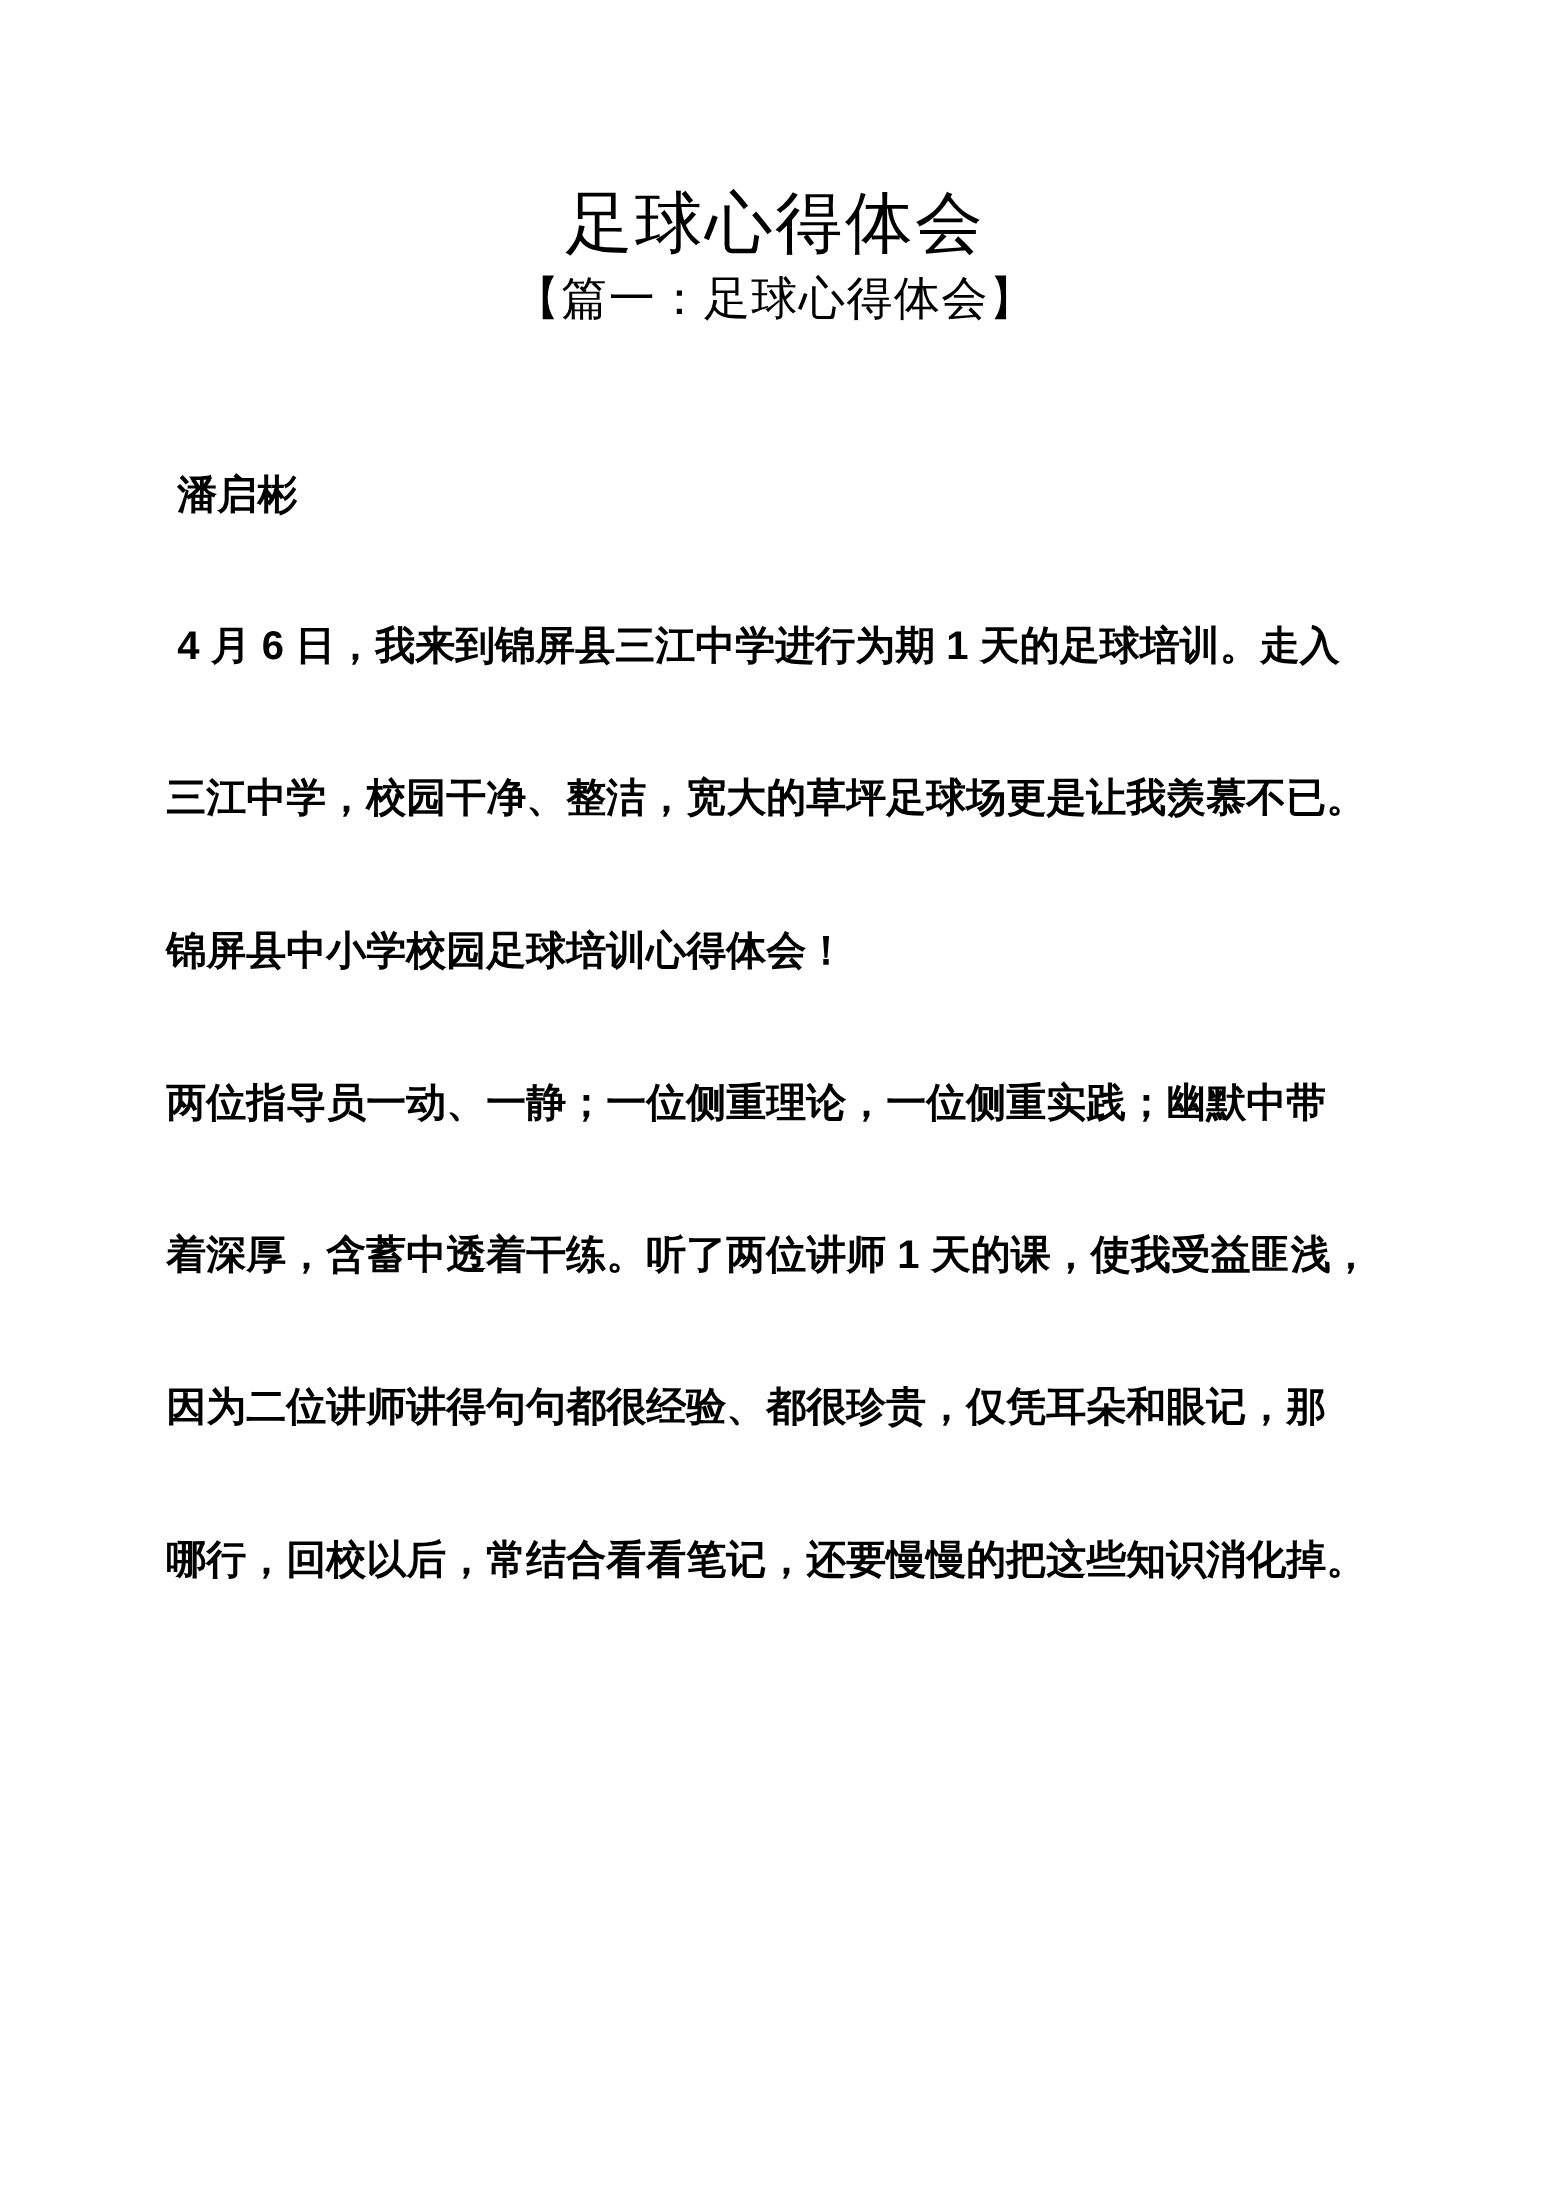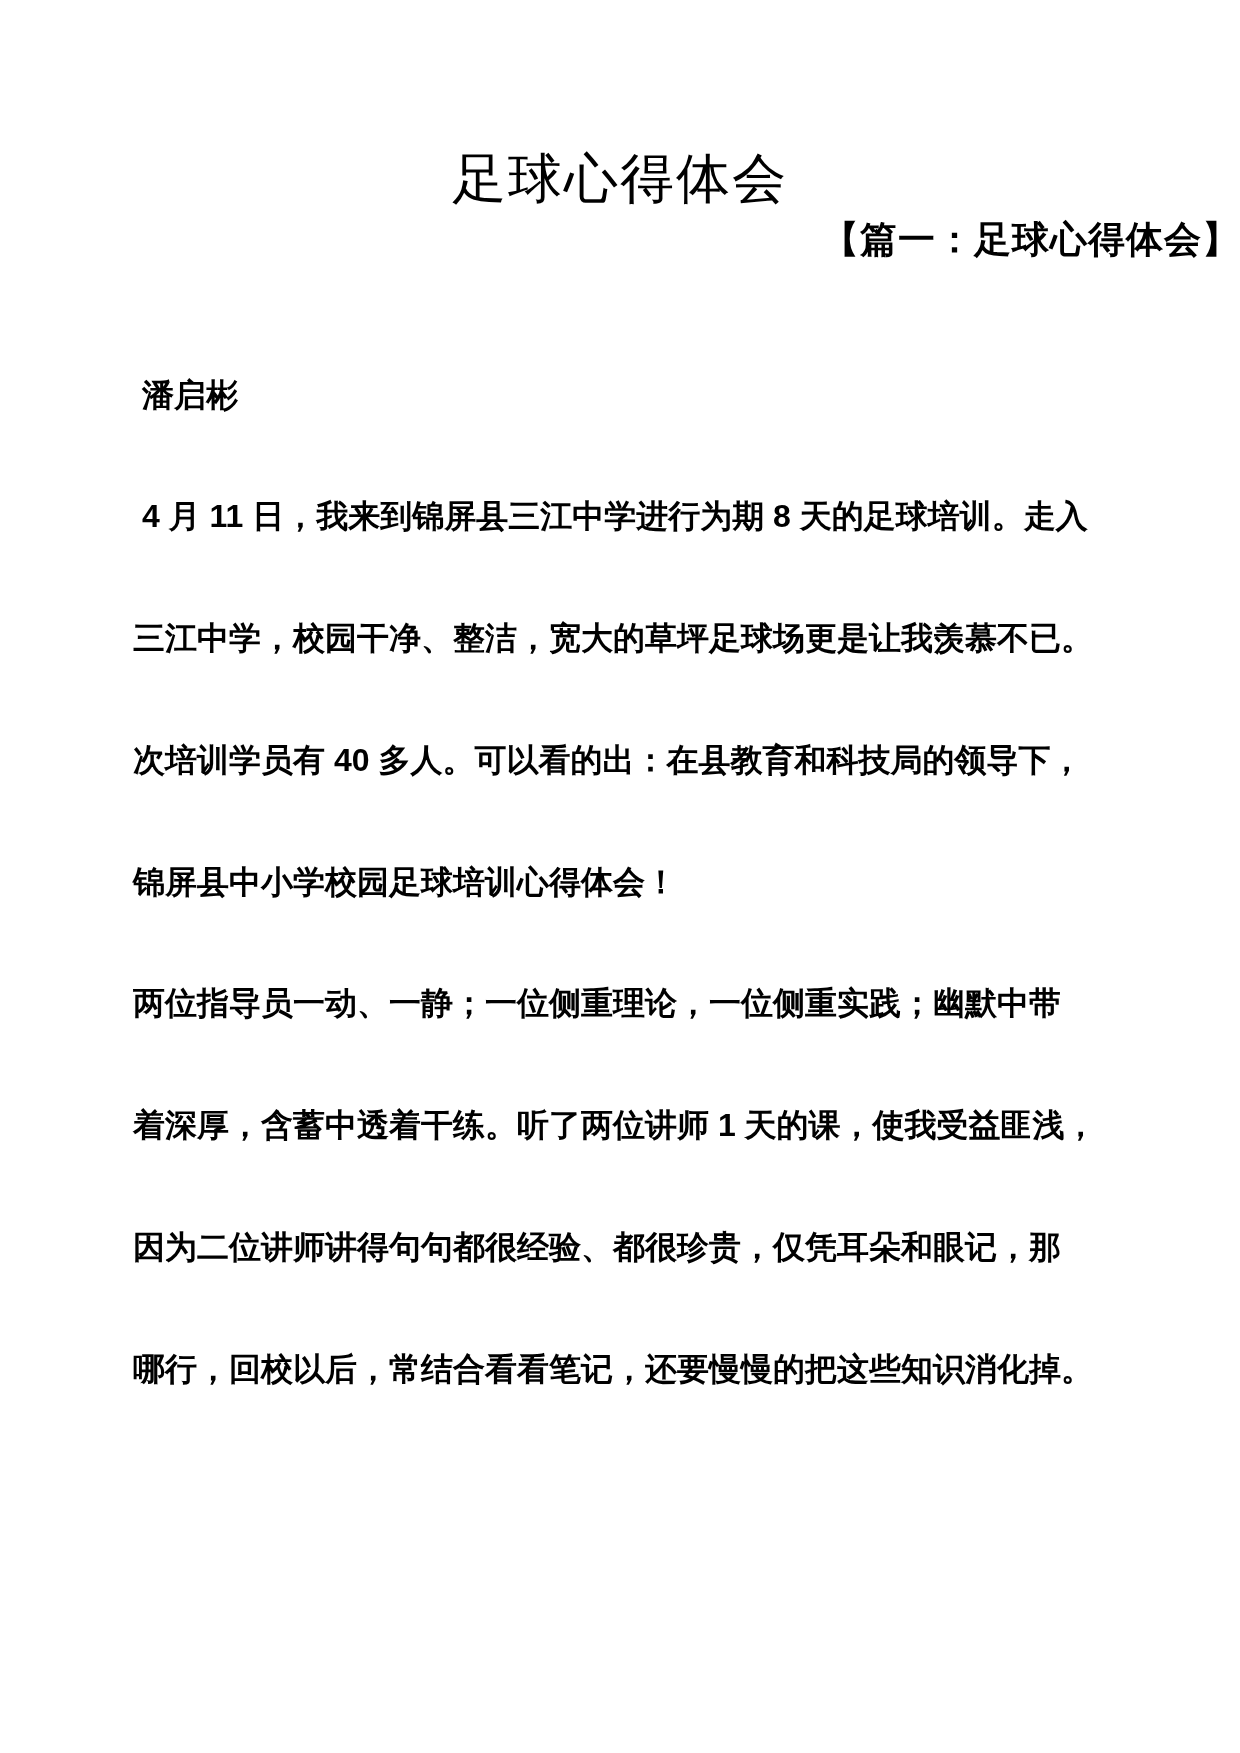--- a/index.html
+++ b/index.html
@@ -16,23 +16,23 @@
     margin-top: 150px;
     text-align: center;
     font-family: "Liberation Serif", serif;
     font-weight: 400;
     font-size: 54px;
     line-height: 1.1;
     letter-spacing: 2px;
     white-space: pre;
   }
   .section-heading {
-    text-align: right;
+    text-align: center;
     font-family: "Liberation Serif", serif;
-    font-weight: 700;
+    font-weight: 400;
     font-size: 37px;
     line-height: 46px;
     letter-spacing: 1px;
     white-space: pre;
   }
   .heading-1 { margin-top: 8px; }
   .body-block {
     margin-left: 133px;
     margin-right: 110px;
     font-family: "Liberation Sans", sans-serif;
@@ -48,23 +48,22 @@
 <body>
 
 <div class="page">
 
   <div class="doc-title">足球心得体会</div>
 
   <div class="section-heading heading-1">【篇一：足球心得体会】</div>
 
   <div class="body-block block-1">
     <div class="text-line"> 潘启彬</div>
-    <div class="text-line"> 4 月 11 日，我来到锦屏县三江中学进行为期 8 天的足球培训。走入</div>
+    <div class="text-line"> 4 月 6 日，我来到锦屏县三江中学进行为期 1 天的足球培训。走入</div>
     <div class="text-line">三江中学，校园干净、整洁，宽大的草坪足球场更是让我羡慕不已。</div>
-    <div class="text-line">次培训学员有 40 多人。可以看的出：在县教育和科技局的领导下，</div>
     <div class="text-line">锦屏县中小学校园足球培训心得体会！</div>
     <div class="text-line">两位指导员一动、一静；一位侧重理论，一位侧重实践；幽默中带</div>
     <div class="text-line">着深厚，含蓄中透着干练。听了两位讲师 1 天的课，使我受益匪浅，</div>
     <div class="text-line">因为二位讲师讲得句句都很经验、都很珍贵，仅凭耳朵和眼记，那</div>
     <div class="text-line">哪行，回校以后，常结合看看笔记，还要慢慢的把这些知识消化掉。</div>
     
     
     
     
     

